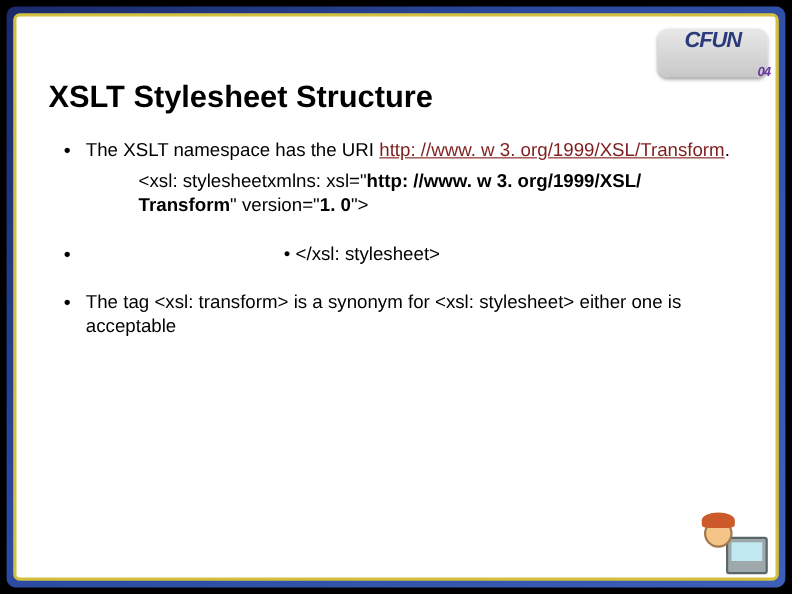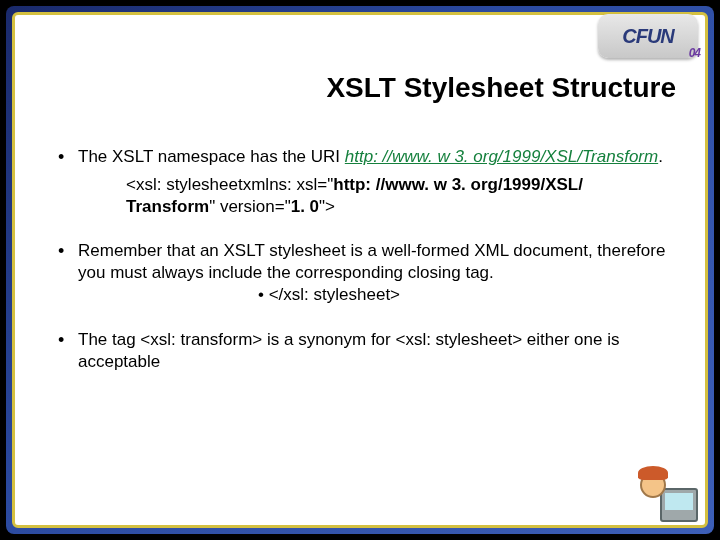--- a/index.html
+++ b/index.html
@@ -25,50 +25,49 @@
     background: #fff;
   }
   .content {
     position: absolute;
     inset: 18px;
     background: #fff;
     padding: 18px 26px 10px 26px;
   }
   .logo {
     position: absolute;
-    top: 14px;
+    top: 26px;
     right: 22px;
     width: 100px;
     height: 44px;
     background: linear-gradient(180deg, #e8e8e8 0%, #c8c8c8 100%);
     border-radius: 10px;
     display: flex;
-    align-items: center;
     justify-content: center;
     font-weight: 900;
     font-size: 20px;
     color: #2a3a7a;
     font-style: italic;
     letter-spacing: -1px;
     box-shadow: 0 2px 3px rgba(0,0,0,.3);
     z-index: 5;
   }
   .logo-sub {
     position: absolute;
     right: -2px;
     bottom: -2px;
     font-size: 12px;
     color: #6a3aa0;
     font-weight: 900;
   }
   .title {
-    text-align: right;
+    text-align: left;
     font-size: 28px;
     font-weight: 700;
-    margin: 36px 0 42px 0;
+    margin: 36px 0 22px 0;
     color: #000;
   }
   ul.main {
     list-style: none;
     padding: 0 10px;
   }
   ul.main > li {
     position: relative;
     padding-left: 24px;
     margin-bottom: 22px;
@@ -78,23 +77,22 @@
   }
   ul.main > li::before {
     content: "•";
     position: absolute;
     left: 4px;
     top: 0;
     font-size: 18px;
     color: #000;
   }
   .link {
-    color: #15803d;
+    color: #7f1d1d;
     text-decoration: underline;
-    font-style: italic;
   }
   .code-block {
     margin: 6px 0 0 48px;
     font-size: 17px;
     line-height: 1.3;
   }
   .code-block .bold { font-weight: 700; }
   .sub-bullet {
     margin: 0 0 0 180px;
     font-size: 17px;
@@ -164,21 +162,20 @@
 
     <li>
       <span>The XSLT namespace has the URI </span>
       <span class="link">http: //www. w 3. org/1999/XSL/Transform</span><span>.</span>
       <div class="code-block">
         <span>&lt;xsl: stylesheetxmlns: xsl="</span><span class="bold">http: //www. w 3. org/1999/XSL/ Transform</span><span>" version="</span><span class="bold">1. 0</span><span>"&gt;</span>
       </div>
     </li>
 
     <li>
-      <span>Remember that an XSLT stylesheet is a well-formed XML document, therefore you must always include the corresponding closing tag.</span>
       <div class="sub-bullet">&lt;/xsl: stylesheet&gt;</div>
     </li>
 
     <li>
       <span>The tag &lt;xsl: transform&gt; is a synonym  for &lt;xsl: stylesheet&gt; either one is acceptable</span>
     </li>
 
   </ul>
 
 </div>

